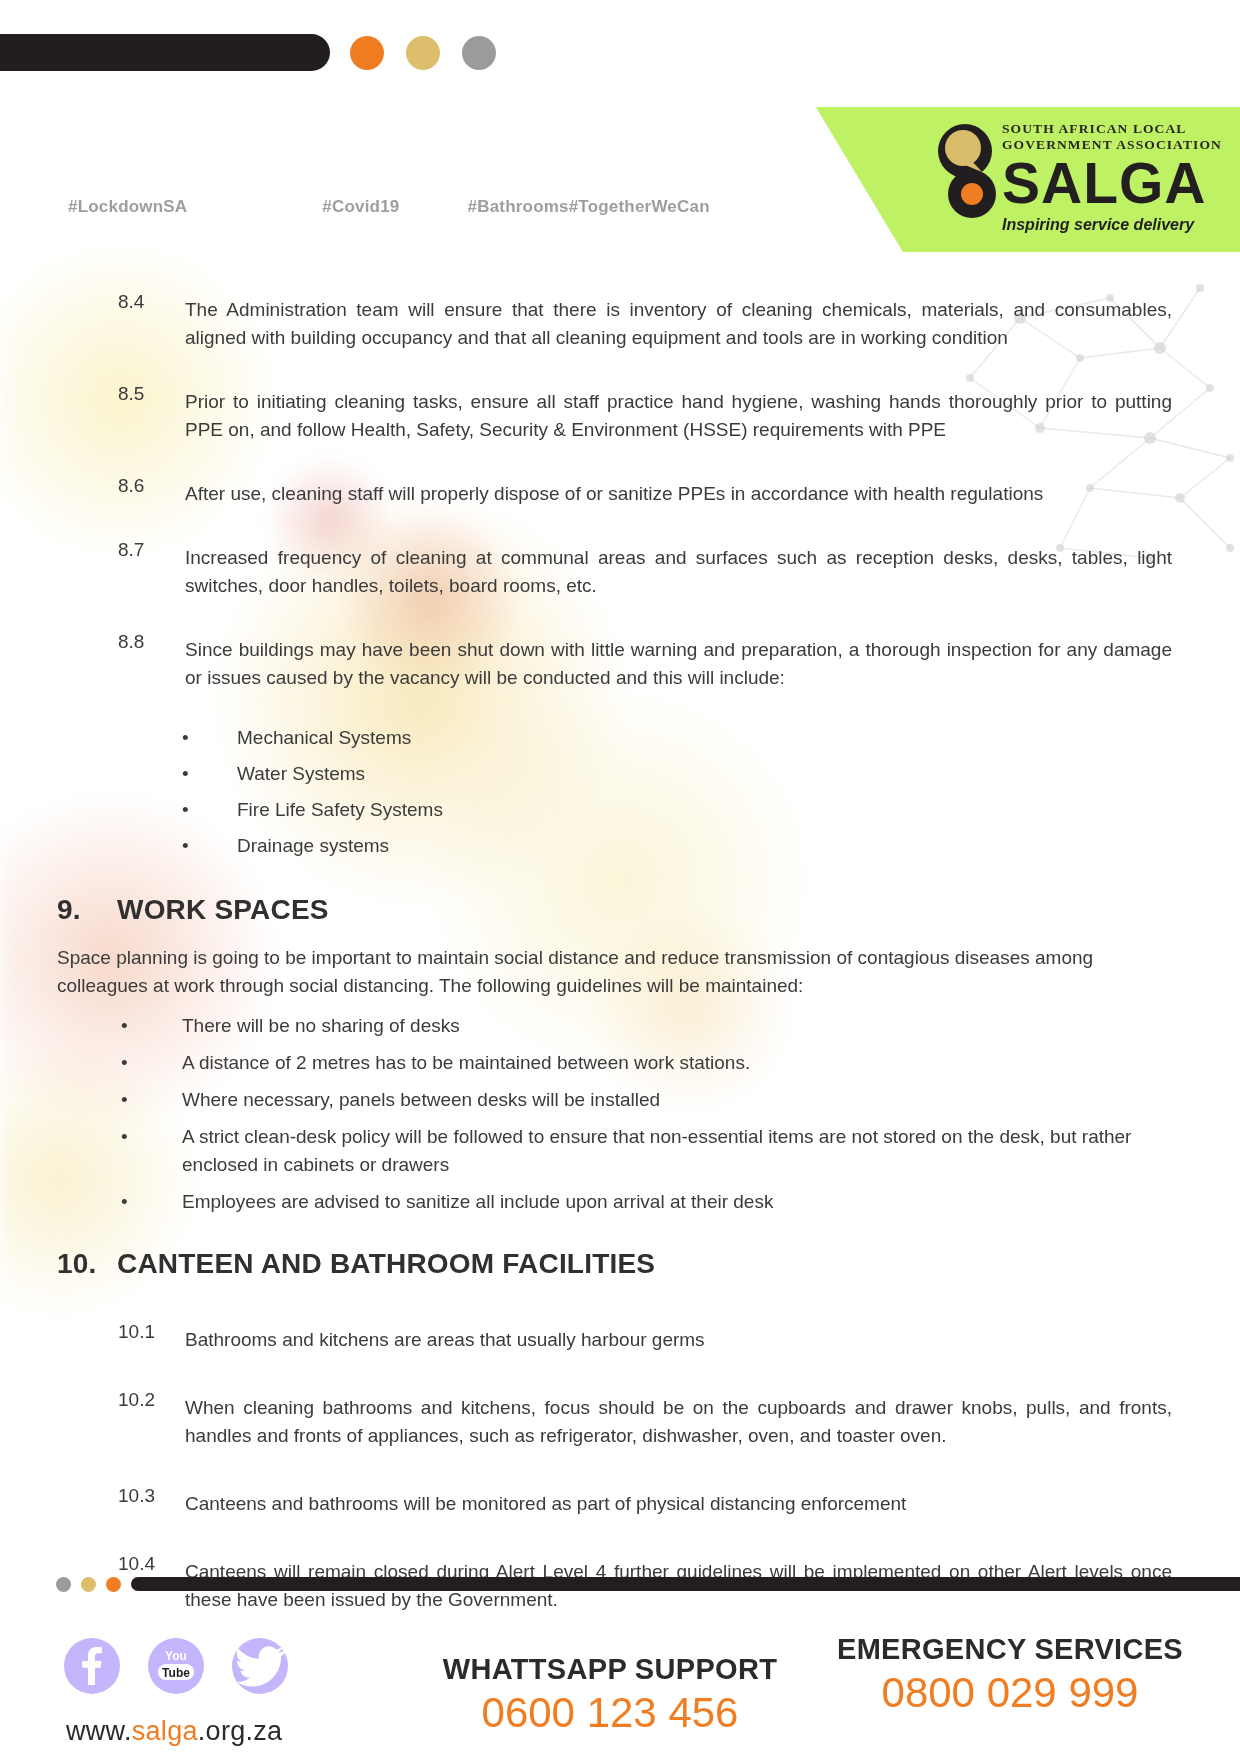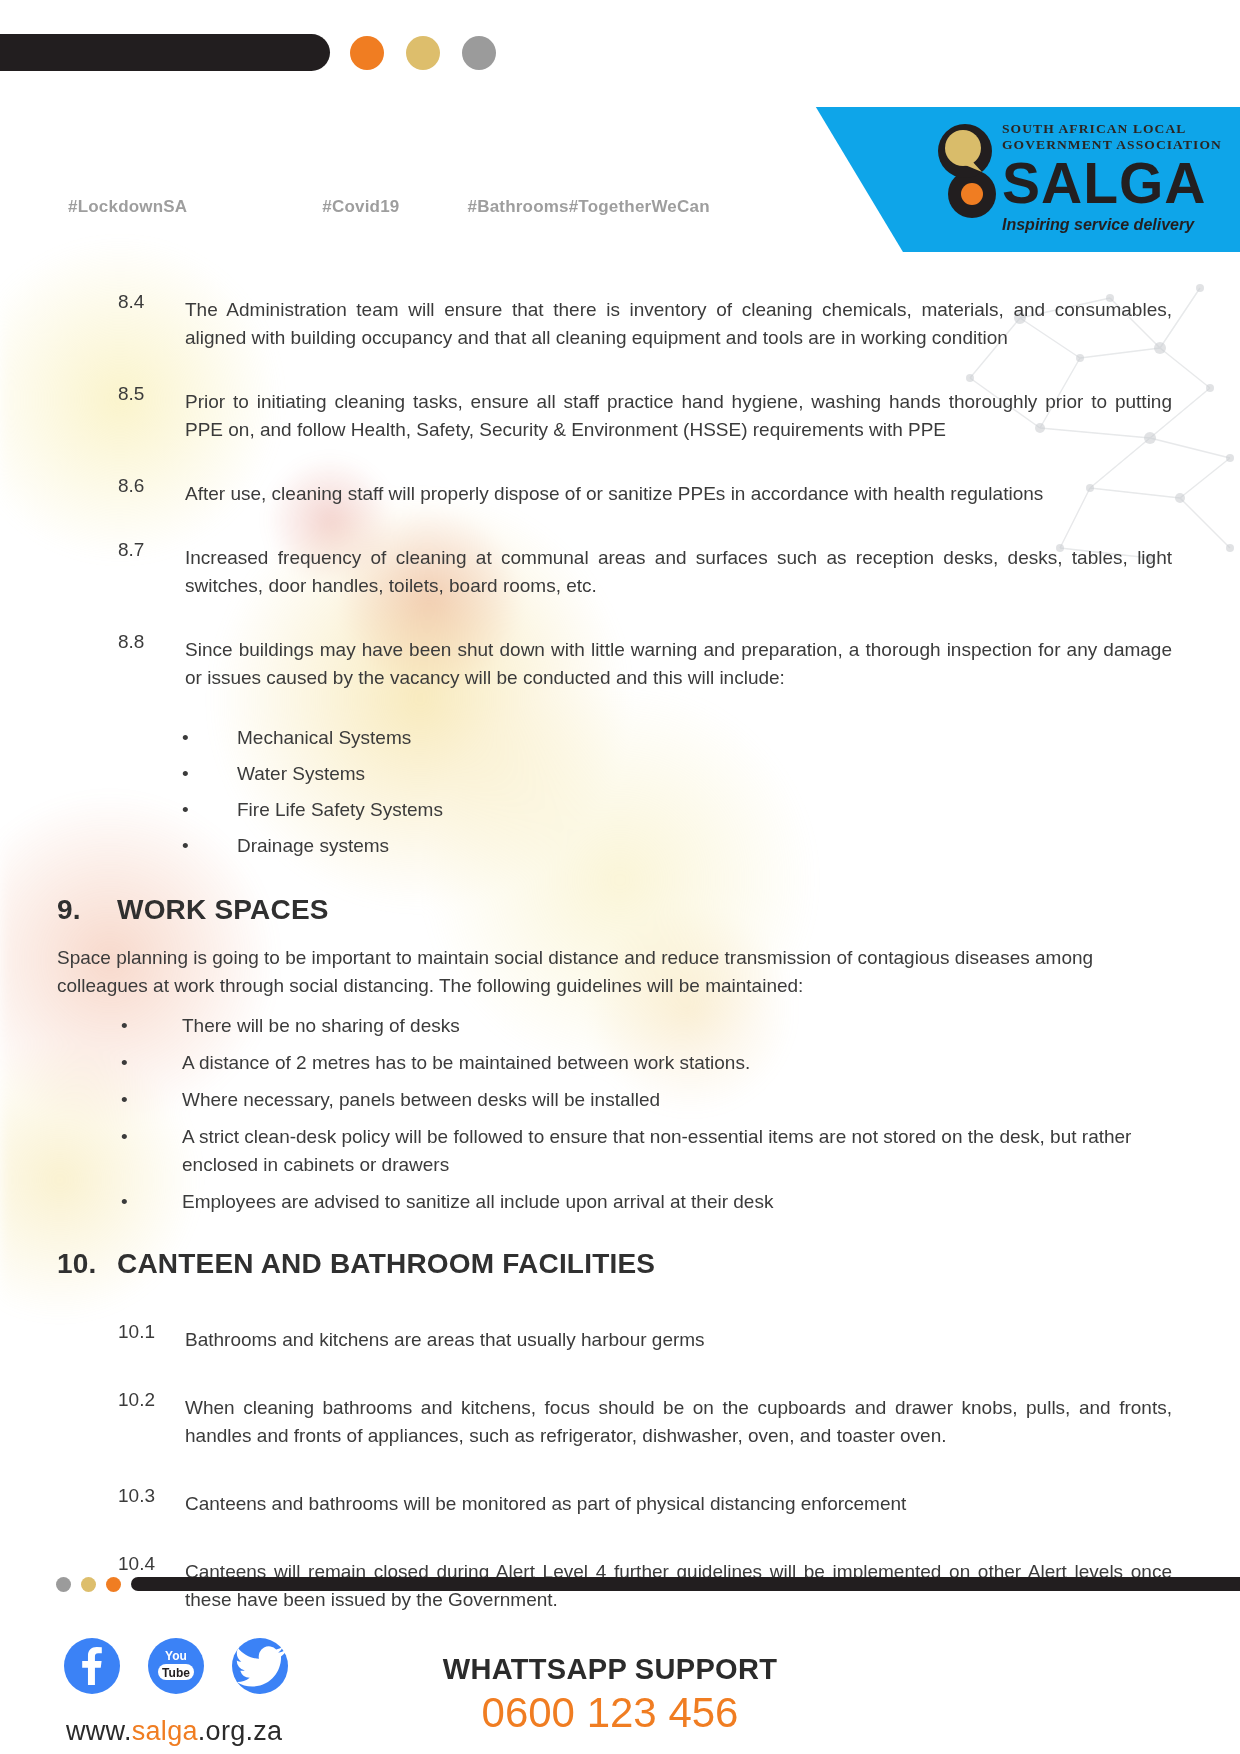--- a/index.html
+++ b/index.html
@@ -48,21 +48,21 @@
   .intro{margin:16px 0 0 0;}
   ul.b9{margin:12px 0 0 64px;}
   ul.b9 li{position:relative;padding-left:61px;margin-bottom:9px;}
   ul.b9 li::before{content:"\2022";position:absolute;left:0;}
   
   .f-dots{position:absolute;left:56px;top:1577px;display:flex;gap:10px;}
   .f-dots span{width:15px;height:15px;border-radius:50%;}
   .f-bar{position:absolute;left:131px;right:0;top:1577px;height:14px;background:#221e1f;
          border-radius:7px 0 0 7px;}
   .social{position:absolute;left:64px;top:1638px;display:flex;gap:28px;}
-  .social .sc{width:56px;height:56px;border-radius:50%;background:#3b82f6;position:relative;}
+  .social .sc{width:56px;height:56px;border-radius:50%;background:#c4b5fd;position:relative;}
   .website{position:absolute;left:66px;top:1716px;font-size:27px;color:#2b2b2b;letter-spacing:.3px;}
   .website .org-orange{color:#f07d22;}
   .support{position:absolute;top:1632px;text-align:center;}
   .support .lbl{font-size:29px;font-weight:bold;color:#2b2b2b;letter-spacing:.3px;line-height:34px;}
   .support .num{font-size:42px;color:#f07d22;line-height:46px;margin-top:4px;}
   .sup-wa{left:400px;width:420px;margin-top:20px;}
   .sup-em{left:810px;width:400px;}
 </style>
 </head>
 <body>
@@ -118,21 +118,21 @@
     <span style="background:#9b9b9b"></span>
   </div>
 
   <div class="hashtags" id="hashtags">
       <span>#LockdownSA</span>
       <span style="margin-left: 135px;">#Covid19</span>
       <span style="margin-left: 68px;">#Bathrooms</span>
       <span style="">#TogetherWeCan</span>
     </div>
 
-  <div class="banner" style="background:#0ea5e9">
+  <div class="banner" style="background:#bef264">
     <div class="banner-inner">
       <svg class="mark" width="60" height="96" viewBox="0 0 60 96">
         <circle cx="34" cy="70" r="24" fill="#221e1f"></circle>
         <circle cx="34" cy="70" r="11" fill="#f07d22"></circle>
         <circle cx="27" cy="27" r="27" fill="#221e1f"></circle>
         <circle cx="25" cy="24" r="18" fill="#d9bc6a"></circle>
         <path d="M33 36 L44 48 L27 41 Z" fill="#d9bc6a"></path>
       </svg>
       <div class="logo-text">
         <div class="org-line">SOUTH AFRICAN LOCAL</div>
@@ -238,14 +238,18 @@
   </div>
 
   <div class="website">
     <span>www.</span><span class="org-orange">salga</span><span>.org.za</span>
   </div>
 
   <div class="support sup-wa">
     <div class="lbl">WHATTSAPP SUPPORT</div>
     <div class="num">0600 123 456</div>
   </div>
+  <div class="support sup-em">
+    <div class="lbl">EMERGENCY SERVICES</div>
+    <div class="num">0800 029 999</div>
+  </div>
 
 </div>
 
 </body></html>

